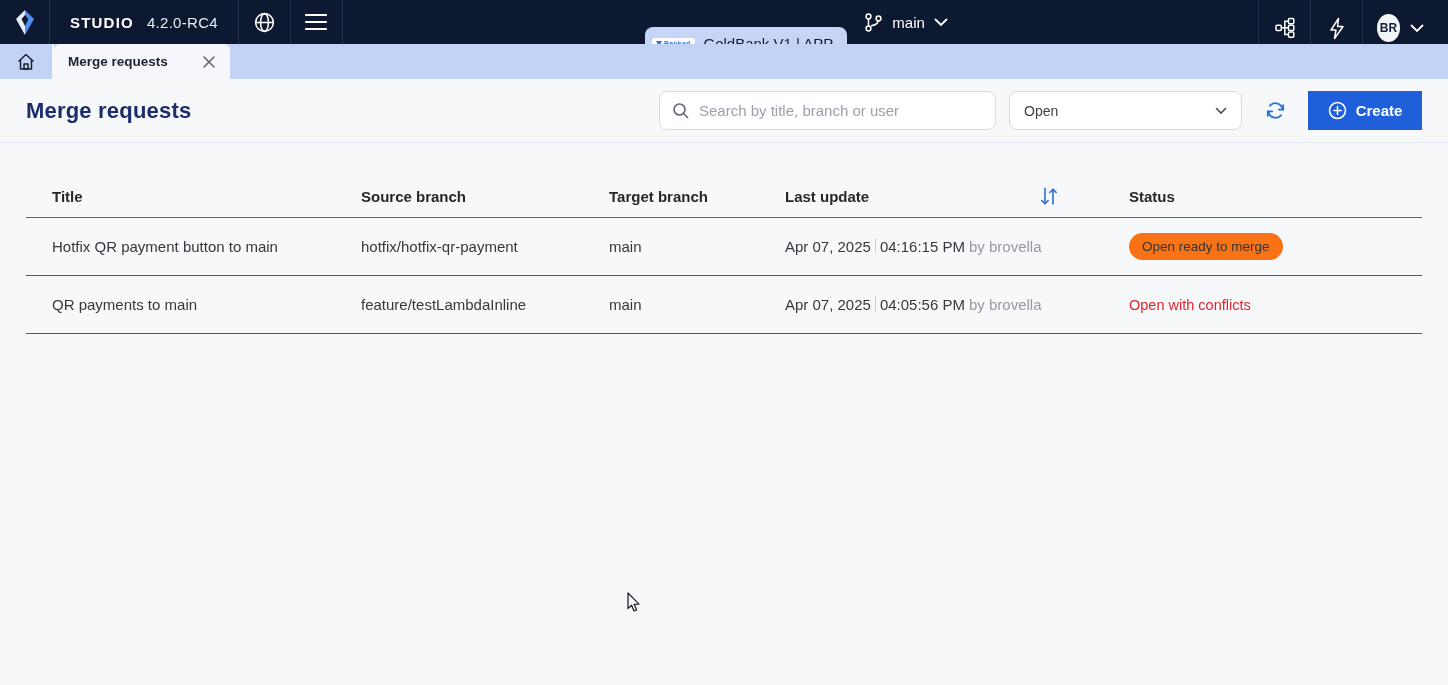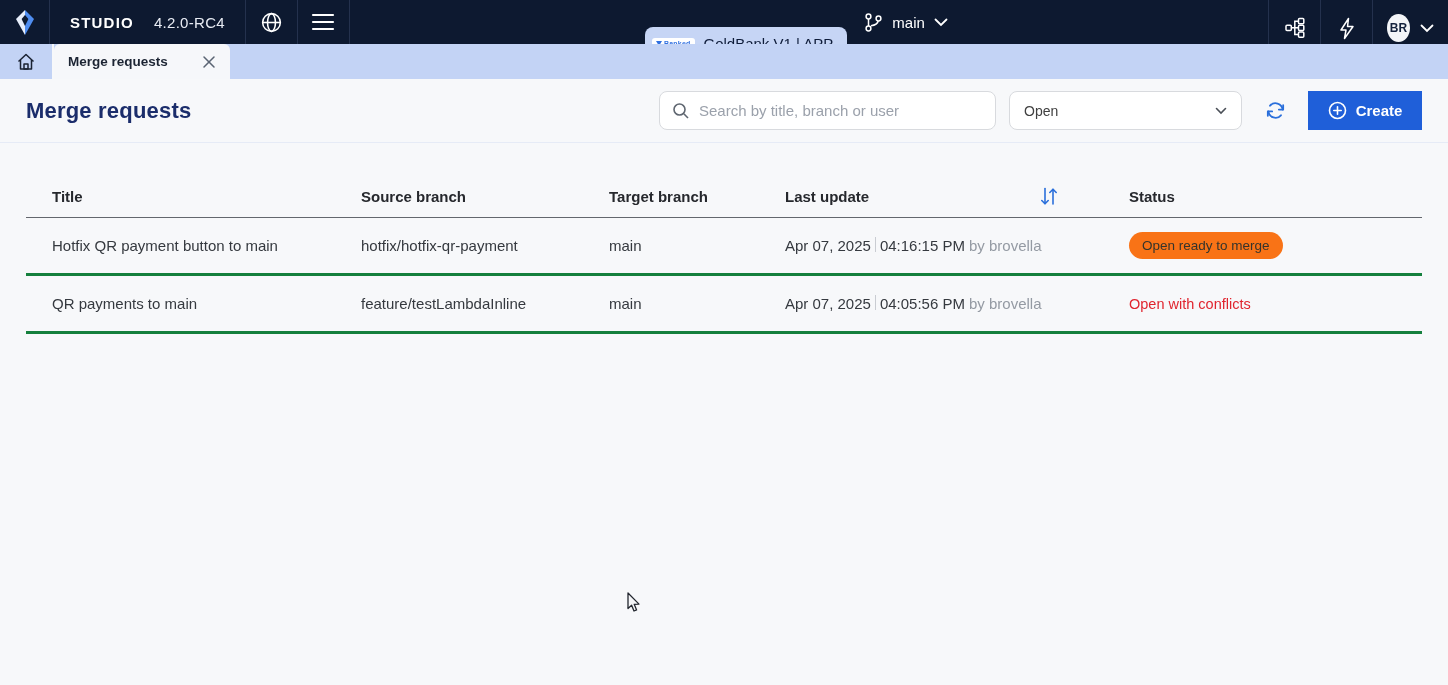--- a/index.html
+++ b/index.html
@@ -7,40 +7,40 @@
     font-family:"Liberation Sans","DejaVu Sans",sans-serif; background:#f7f8fa; }
   .app { position:relative; width:1448px; height:685px; }
 
   
   .navbar { position:absolute; top:0; left:0; width:100%; height:44px;
     background:#0d1930; display:flex; align-items:stretch; color:#fff; }
   .nav-cell { display:flex; align-items:center; justify-content:center;
     border-right:1px solid #24314d; padding:0 14px; cursor:pointer; }
   .nav-cell.no-click { cursor:default; }
   .logo-cell { width:50px; padding:0; }
-  .brand-cell { gap:20px; padding:16px 20px; }
+  .brand-cell { gap:13px; padding:16px 20px; }
   .brand-name { font-weight:700; font-size:15px; letter-spacing:1.2px; color:#fff; }
   .brand-version { font-size:15px; color:#e8ecf4; letter-spacing:.3px; }
   .icon-cell { width:52px; padding:0; }
   .nav-spacer { flex:1; border-right:none; }
 
   .center-group { position:absolute; left:645px; top:0; height:44px;
     display:flex; align-items:center; gap:17px; }
   .app-chip { height:32px; background:#c6d5f5; border-radius:8px;
     display:flex; align-items:center; gap:9px; padding:0 14px 0 7px; cursor:pointer;margin-top:42px; }
   .mini-badge { background:#fff; border-radius:3px; padding:2px 4px;
     display:flex; align-items:center; gap:2px; }
   .mini-badge .glyph { width:0; height:0; border-left:3px solid transparent;
     border-right:3px solid transparent; border-top:5px solid #2f6fe0; }
   .mini-badge .txt { font-size:7px; font-weight:700; color:#2f6fe0; letter-spacing:.2px; }
   .app-chip-label { font-size:15px; color:#0e1c3a; font-weight:500; }
   .branch-picker { display:flex; align-items:center; gap:9px; cursor:pointer; }
   .branch-label { font-size:15px; color:#fff; }
 
-  .right-group { position:absolute; right:0; top:0; height:56px; display:flex; }
+  .right-group { position:absolute; right:10px; top:0; height:56px; display:flex; }
   .right-group .nav-cell { border-right:none; border-left:1px solid #24314d; }
   .avatar { width:28px; height:28px; border-radius:50%; background:#f3f5f8;
     color:#14223d; font-weight:700; font-size:12px; display:flex;
     align-items:center; justify-content:center; }
   .user-cell { gap:10px; width:76px; }
 
   
   .tabbar { position:absolute; top:44px; left:0; width:100%; height:35px;
     background:#c3d3f5; display:flex; align-items:stretch; }
   .home-tab { width:52px; display:flex; align-items:center; justify-content:center;
@@ -74,21 +74,21 @@
     cursor:pointer; font-family:inherit; }
 
   
   .table { position:absolute; top:175px; left:26px; width:1396px; }
   .tr { display:grid; grid-template-columns:335px 248px 176px 344px 1fr;
     align-items:center; }
   .thead { height:43px; border-bottom:1px solid #63676d; }
   .th { font-size:15px; font-weight:700; color:#26282d; }
   .td, .th { padding-right:10px; }
   .tr > :first-child { padding-left:26px; }
-  .row { height:58px; border-bottom:3px solid #15803d; cursor:pointer; }
+  .row { height:58px; border-bottom:1px solid #15803d; cursor:pointer; }
   .td { font-size:15px; color:#35393f; }
   .update-cell { display:flex; gap:4px; white-space:nowrap; }
   .vsep { width:1px; height:15px; background:#c9ccd2; display:inline-block; }
   .muted { color:#949aa3; }
   .sort-wrap { display:flex; align-items:center; width:100%; }
   .sort-btn { margin-left:auto; margin-right:58px; background:none; border:none;
     cursor:pointer; display:flex; align-items:center; padding:2px; }
   .badge-warn { display:inline-block; background:#f97316; color:#35342c;
     font-size:13.5px; padding:6px 13px; border-radius:14px; }
   .status-red { color:#e0242e; font-size:14.5px; font-weight:500; }

